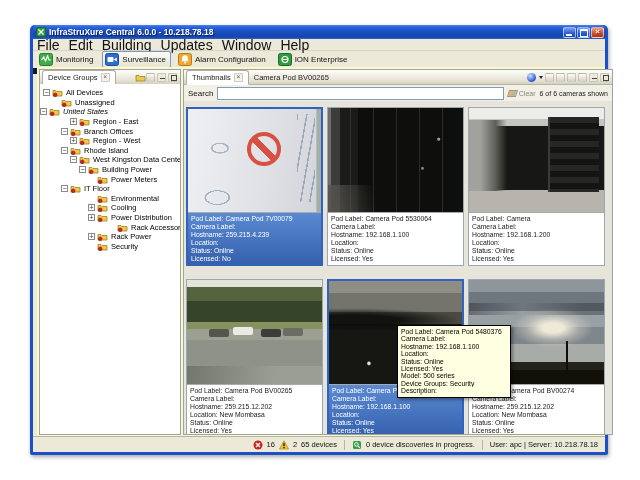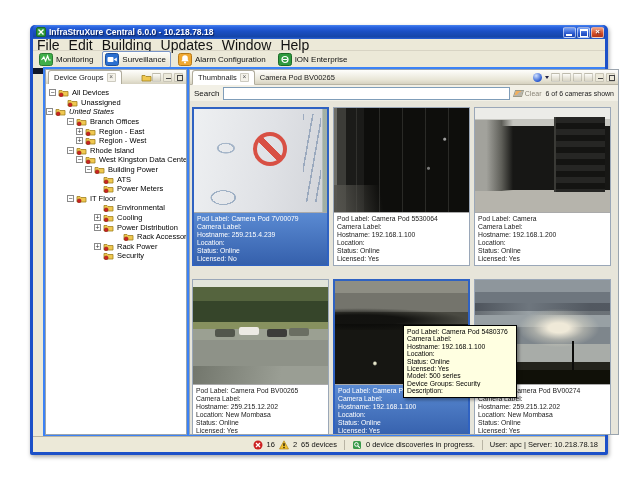--- a/index.html
+++ b/index.html
@@ -25,21 +25,21 @@
   
   .menubar{height:11px;display:flex;align-items:center;gap:9px;padding:0 4px;font-size:14px;color:#111;
            border-bottom:1px solid #d8d4c4;}
   .menubar span{cursor:default;}
   .toolbar{height:17px;display:flex;align-items:flex-start;gap:4px;padding:0 3px;border-bottom:6px solid #0f172a;}
   .tbtn{display:flex;align-items:center;gap:3px;font-size:8px;color:#111;padding:1px 4px 1px 2px;
         border:1px solid transparent;border-radius:2px;}
   .tbtn.pressed{border-color:#7a96c8;background:linear-gradient(180deg,#fdfdf8,#e6e2d0);box-shadow:inset 0 0 2px #fff;}
   .tbtn svg{flex:0 0 auto;}
   
-  .main{position:absolute;left:10px;right:0;top:28px;height:370px;background:#3b82f6;}
+  .main{position:absolute;left:4px;right:0;top:28px;height:370px;background:#fef9c3;}
   .view{position:absolute;box-sizing:border-box;border:1px solid #9aa4ae;background:#fff;overflow:hidden;}
   .viewhead{height:14px;display:flex;align-items:center;font-size:7.5px;color:#222;
             background:linear-gradient(180deg,#fefefc 0%,#e8e5d6 70%,#d6d2c0 100%);
             border-bottom:1px solid #b8b4a4;padding:0 2px;}
   .etab{display:flex;align-items:center;gap:3px;height:13px;padding:0 5px;white-space:nowrap;}
   .etab.active{background:#fff;border:1px solid #b0ac9c;border-bottom-color:#fff;border-radius:3px 3px 0 0;}
   .closebox{width:7px;height:7px;border:1px solid #9a96886e;border-radius:1px;font-size:6.5px;line-height:6px;
             text-align:center;color:#555;background:#f4f2ea;}
   .headicons{margin-left:auto;display:flex;align-items:center;gap:2px;padding-right:1px;}
   .hicon{width:9px;height:9px;box-sizing:border-box;border:1px solid #9a96886e;border-radius:1px;
@@ -232,40 +232,40 @@
               <div class="trow" style=" font-style: italic;">
                 <span class="texp">−</span>
                 <span class="tfold">
                   <svg width="11" height="9">
                     <path d="M1 2.5h3l1 1h5v4.5H1z" fill="#f0c850" stroke="#a08020" stroke-width="0.8"></path>
                     <circle cx="3.2" cy="6.8" r="1.9" fill="#cc2222" stroke="#801010" stroke-width="0.5"></circle>
                   </svg>
                 </span>
                 <span>United States</span>
               </div>
-              <div class="trow" style="padding-left: 21px;">
-                <span class="texp">−</span>
-                <span class="tfold">
-                  <svg width="11" height="9">
-                    <path d="M1 2.5h3l1 1h5v4.5H1z" fill="#f0c850" stroke="#a08020" stroke-width="0.8"></path>
-                    <circle cx="3.2" cy="6.8" r="1.9" fill="#cc2222" stroke="#801010" stroke-width="0.5"></circle>
-                  </svg>
-                </span>
-                <span>Branch Offices</span>
-              </div>
               <div class="trow" style="padding-left: 30px;">
                 <span class="texp">+</span>
                 <span class="tfold">
                   <svg width="11" height="9">
                     <path d="M1 2.5h3l1 1h5v4.5H1z" fill="#f0c850" stroke="#a08020" stroke-width="0.8"></path>
                     <circle cx="3.2" cy="6.8" r="1.9" fill="#cc2222" stroke="#801010" stroke-width="0.5"></circle>
                   </svg>
                 </span>
                 <span>Region - East</span>
               </div>
+              <div class="trow" style="padding-left: 21px;">
+                <span class="texp">−</span>
+                <span class="tfold">
+                  <svg width="11" height="9">
+                    <path d="M1 2.5h3l1 1h5v4.5H1z" fill="#f0c850" stroke="#a08020" stroke-width="0.8"></path>
+                    <circle cx="3.2" cy="6.8" r="1.9" fill="#cc2222" stroke="#801010" stroke-width="0.5"></circle>
+                  </svg>
+                </span>
+                <span>Branch Offices</span>
+              </div>
               <div class="trow" style="padding-left: 30px;">
                 <span class="texp">+</span>
                 <span class="tfold">
                   <svg width="11" height="9">
                     <path d="M1 2.5h3l1 1h5v4.5H1z" fill="#f0c850" stroke="#a08020" stroke-width="0.8"></path>
                     <circle cx="3.2" cy="6.8" r="1.9" fill="#cc2222" stroke="#801010" stroke-width="0.5"></circle>
                   </svg>
                 </span>
                 <span>Region - West</span>
               </div>
@@ -291,30 +291,20 @@
               </div>
               <div class="trow" style="padding-left: 39px;">
                 <span class="texp">−</span>
                 <span class="tfold">
                   <svg width="11" height="9">
                     <path d="M1 2.5h3l1 1h5v4.5H1z" fill="#f0c850" stroke="#a08020" stroke-width="0.8"></path>
                     <circle cx="3.2" cy="6.8" r="1.9" fill="#cc2222" stroke="#801010" stroke-width="0.5"></circle>
                   </svg>
                 </span>
                 <span>Building Power</span>
-              </div>
-              <div class="trow" style="padding-left: 48px;">
-                <span class="texp hid"></span>
-                <span class="tfold">
-                  <svg width="11" height="9">
-                    <path d="M1 2.5h3l1 1h5v4.5H1z" fill="#f0c850" stroke="#a08020" stroke-width="0.8"></path>
-                    <circle cx="3.2" cy="6.8" r="1.9" fill="#cc2222" stroke="#801010" stroke-width="0.5"></circle>
-                  </svg>
-                </span>
-                <span>ATS</span>
               </div>
               <div class="trow" style="padding-left: 48px;">
                 <span class="texp hid"></span>
                 <span class="tfold">
                   <svg width="11" height="9">
                     <path d="M1 2.5h3l1 1h5v4.5H1z" fill="#f0c850" stroke="#a08020" stroke-width="0.8"></path>
                     <circle cx="3.2" cy="6.8" r="1.9" fill="#cc2222" stroke="#801010" stroke-width="0.5"></circle>
                   </svg>
                 </span>
                 <span>Power Meters</span>

